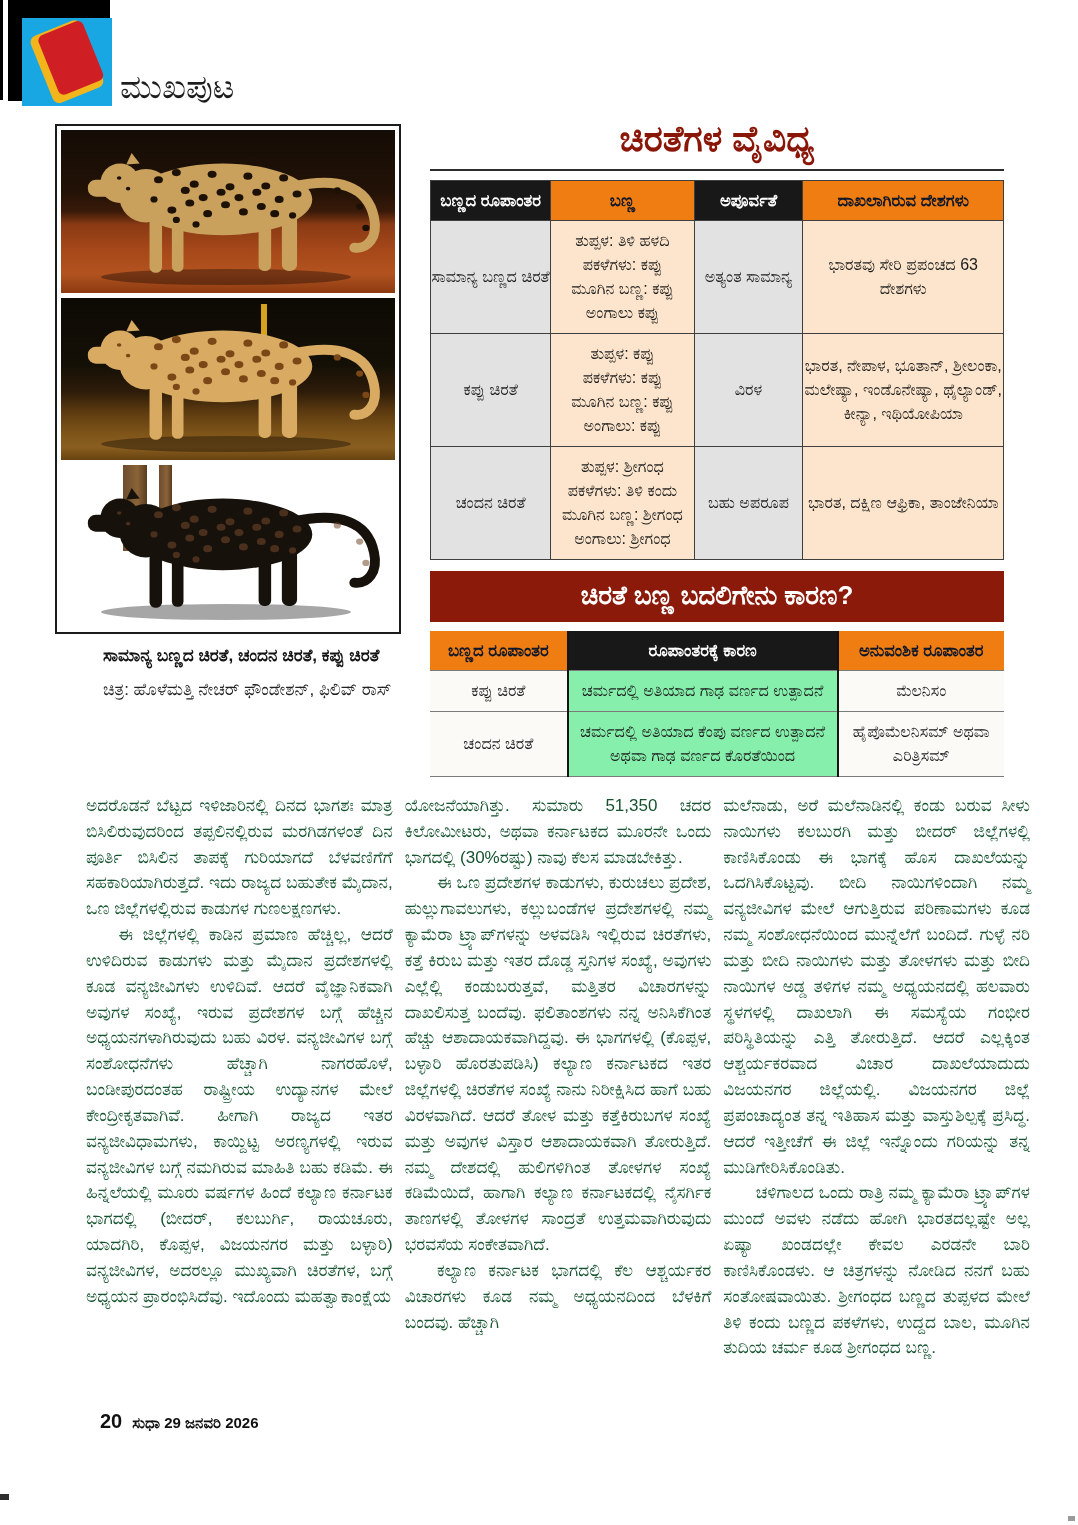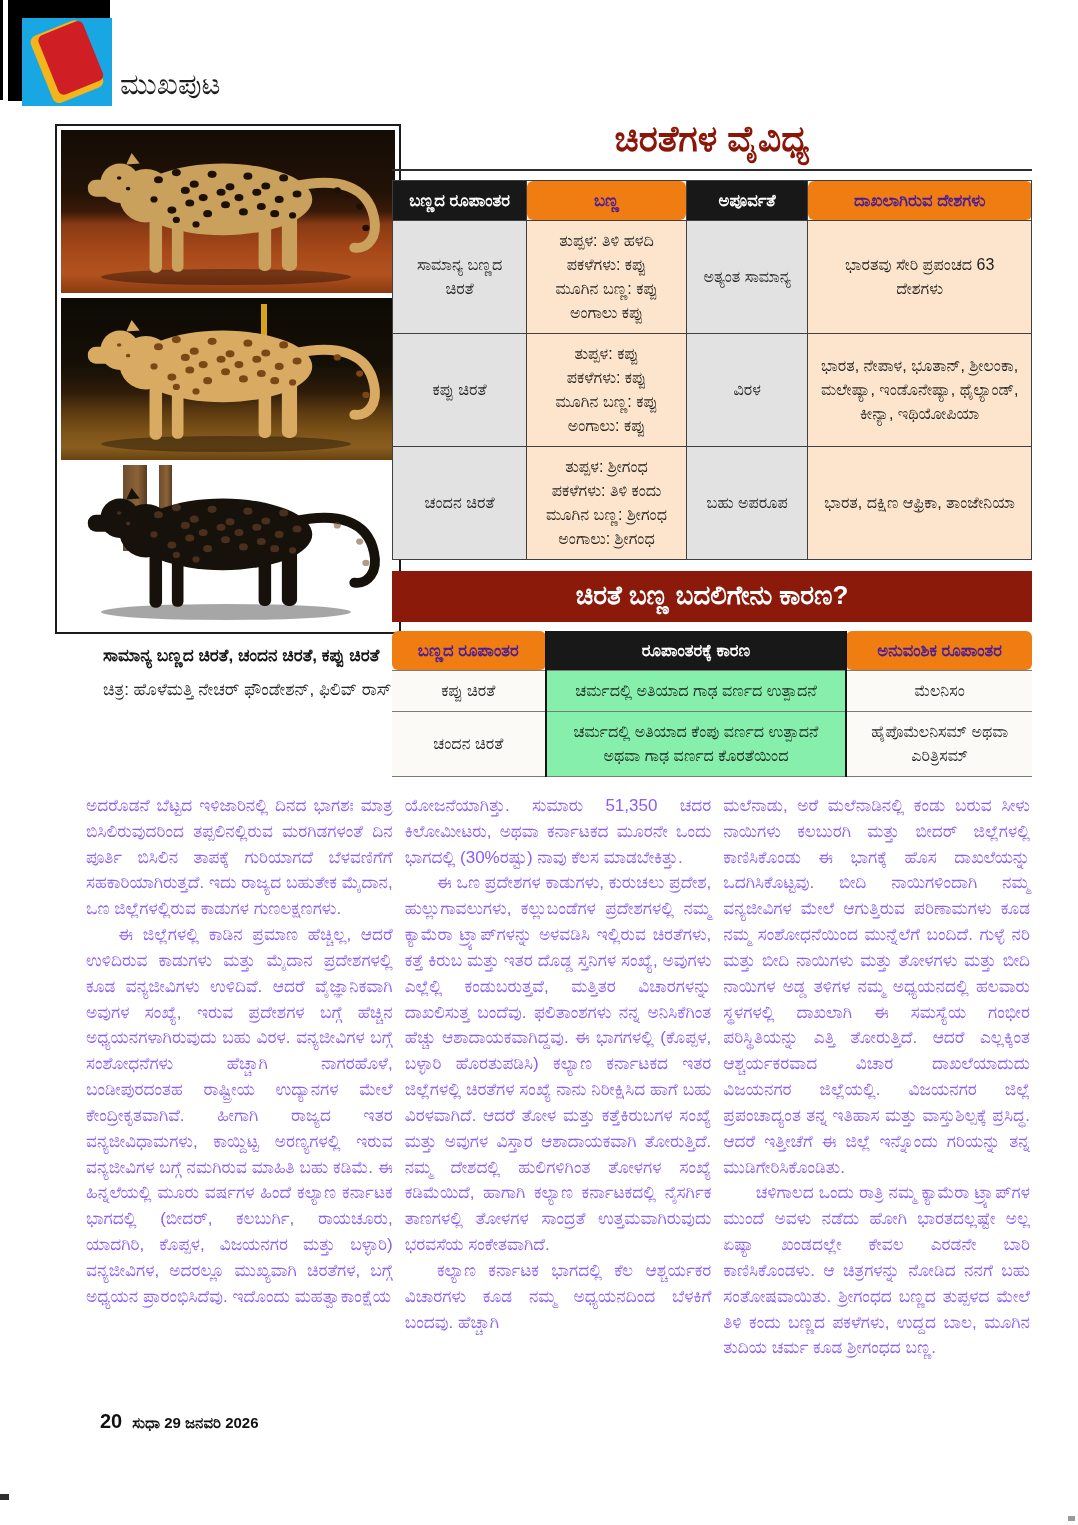--- a/index.html
+++ b/index.html
@@ -3,63 +3,63 @@
 <meta charset="utf-8">
 <style>
   html,body{margin:0;padding:0;}
   body{
     width:1078px;height:1525px;background:#ffffff;position:relative;
     font-family:"Liberation Sans","DejaVu Sans",sans-serif;color:#1b1b1b;
     overflow:hidden;
   }
   
   .masthead{position:absolute;left:0;top:0;width:400px;height:110px;}
-  .masthead-label{position:absolute;left:120px;top:68px;font-size:29px;color:#1d1d1d;}
+  .masthead-label{position:absolute;left:120px;top:68px;font-size:33px;color:#1d1d1d;}
   
   .photo-stack{
     position:absolute;left:55px;top:124px;width:346px;height:510px;
     background:#ffffff;border:2px solid #1b1b1b;box-sizing:border-box;
     padding:4px;display:flex;flex-direction:column;gap:5px;
   }
   .photo{position:relative;flex:1;overflow:hidden;}
   .photo-normal{background:linear-gradient(180deg,#140c06 0%,#221206 38%,#3a1a09 50%,#8a3a14 58%,#a8491a 75%,#b2531f 88%,#8c3a12 100%);}
   .photo-chandana{background:linear-gradient(180deg,#0d0a05 0%,#151006 42%,#2e1c09 58%,#5c3a10 70%,#7d5318 83%,#8a5e20 92%,#68430f 100%);}
   .photo-black{background:linear-gradient(180deg,#1b2410 0%,#27351६ 0%,#273516 45%,#36491d 62%,#4a6528 80%,#547231 92%,#3a511e 100%);}
   .trunk{position:absolute;background:linear-gradient(90deg,#6e4c2e,#8a6337 60%,#5a3c22);}
   .stick{position:absolute;background:#d8a31c;}
   .leopard{position:absolute;left:4px;bottom:6px;width:330px;height:152px;}
   .shadow-ell{position:absolute;left:40px;bottom:8px;width:250px;height:16px;border-radius:50%;background:rgba(0,0,0,.35);}
   .photo-caption{position:absolute;left:103px;top:644px;width:300px;font-size:17px;line-height:1.45;}
   .photo-caption .cap-bold{font-weight:bold;color:#151515;}
   .photo-caption .cap-credit{margin-top:9px;color:#222;}
   
-  .feature{position:absolute;left:392px;top:118px;width:640px;}
+  .feature{position:absolute;left:430px;top:118px;width:574px;}
   .feature-title{margin:0;text-align:center;font-size:36px;font-weight:bold;color:#8a1608;letter-spacing:0;}
   .title-rule{height:2px;background:#2c2c2c;margin:9px 0 9px 0;}
   .feature-intro{margin:0 2px 11px 2px;text-align:center;font-size:17px;line-height:1.6;font-weight:bold;color:#161616;}
   table{border-collapse:collapse;width:100%;}
-  th,td{border:1px solid #3f3f3f;padding:8px 12px;text-align:center;vertical-align:middle;font-size:16px;line-height:1.5;}
+  th,td{border:1px solid #3f3f3f;padding:8px 0;text-align:center;vertical-align:middle;font-size:16px;line-height:1.5;}
   th{font-size:16.5px;font-weight:bold;padding:7px 0;}
   .th-dark{background:#181818;color:#ffffff;}
-  .th-orange{background:#ef7d12;color:#4c1d95;border-radius:6px;}
+  .th-orange{background:#ef7d12;color:#0f172a;}
   .c-gray{background:#e2e2e2;color:#1c1c1c;}
   .c-peach{background:#fce5cc;color:#1c1c1c;}
   .pre{white-space:pre-line;}
   .banner{
     margin-top:11px;background:#8c1a0b;color:#ffffff;text-align:center;
     font-size:26px;font-weight:bold;padding:9px 4px 11px 4px;
   }
   .t2{margin-top:9px;border:none;}
   .t2 td{border-left:none;border-right:none;border-top:1px solid #7a7a7a;border-bottom:1px solid #7a7a7a;background:#fcfaf7;}
   .t2 .mid{background:#86efac;border-left:2px solid #141414;border-right:2px solid #141414;}
   .t2 th{border:none;}
   .t2 .th-mid{border-left:2px solid #141414;border-right:2px solid #141414;margin-top:44px;}
   
   .body-cols{position:absolute;left:86px;top:793px;width:944px;display:flex;gap:12px;}
-  .bcol{flex:1;font-size:17px;line-height:1.52;text-align:justify;color:#8b5cf6;}
+  .bcol{flex:1;font-size:17px;line-height:1.52;text-align:justify;color:#14532d;}
   .bcol p{margin:0;}
   .bcol p.indent{text-indent:1.9em;}
   
   .footer{position:absolute;left:100px;top:1410px;font-size:15px;color:#111;}
   .footer .pageno{font-weight:bold;font-size:20px;margin-right:10px;}
   .footer .issue{font-weight:bold;margin-top:36px;}
   .edge-dash{position:absolute;left:0;top:1494px;width:9px;height:6px;background:#2e2e2e;}
   .corner-mark{position:absolute;left:1068px;top:1516px;width:7px;height:5px;background:#9a9a9a;}
 </style>
 </head>

